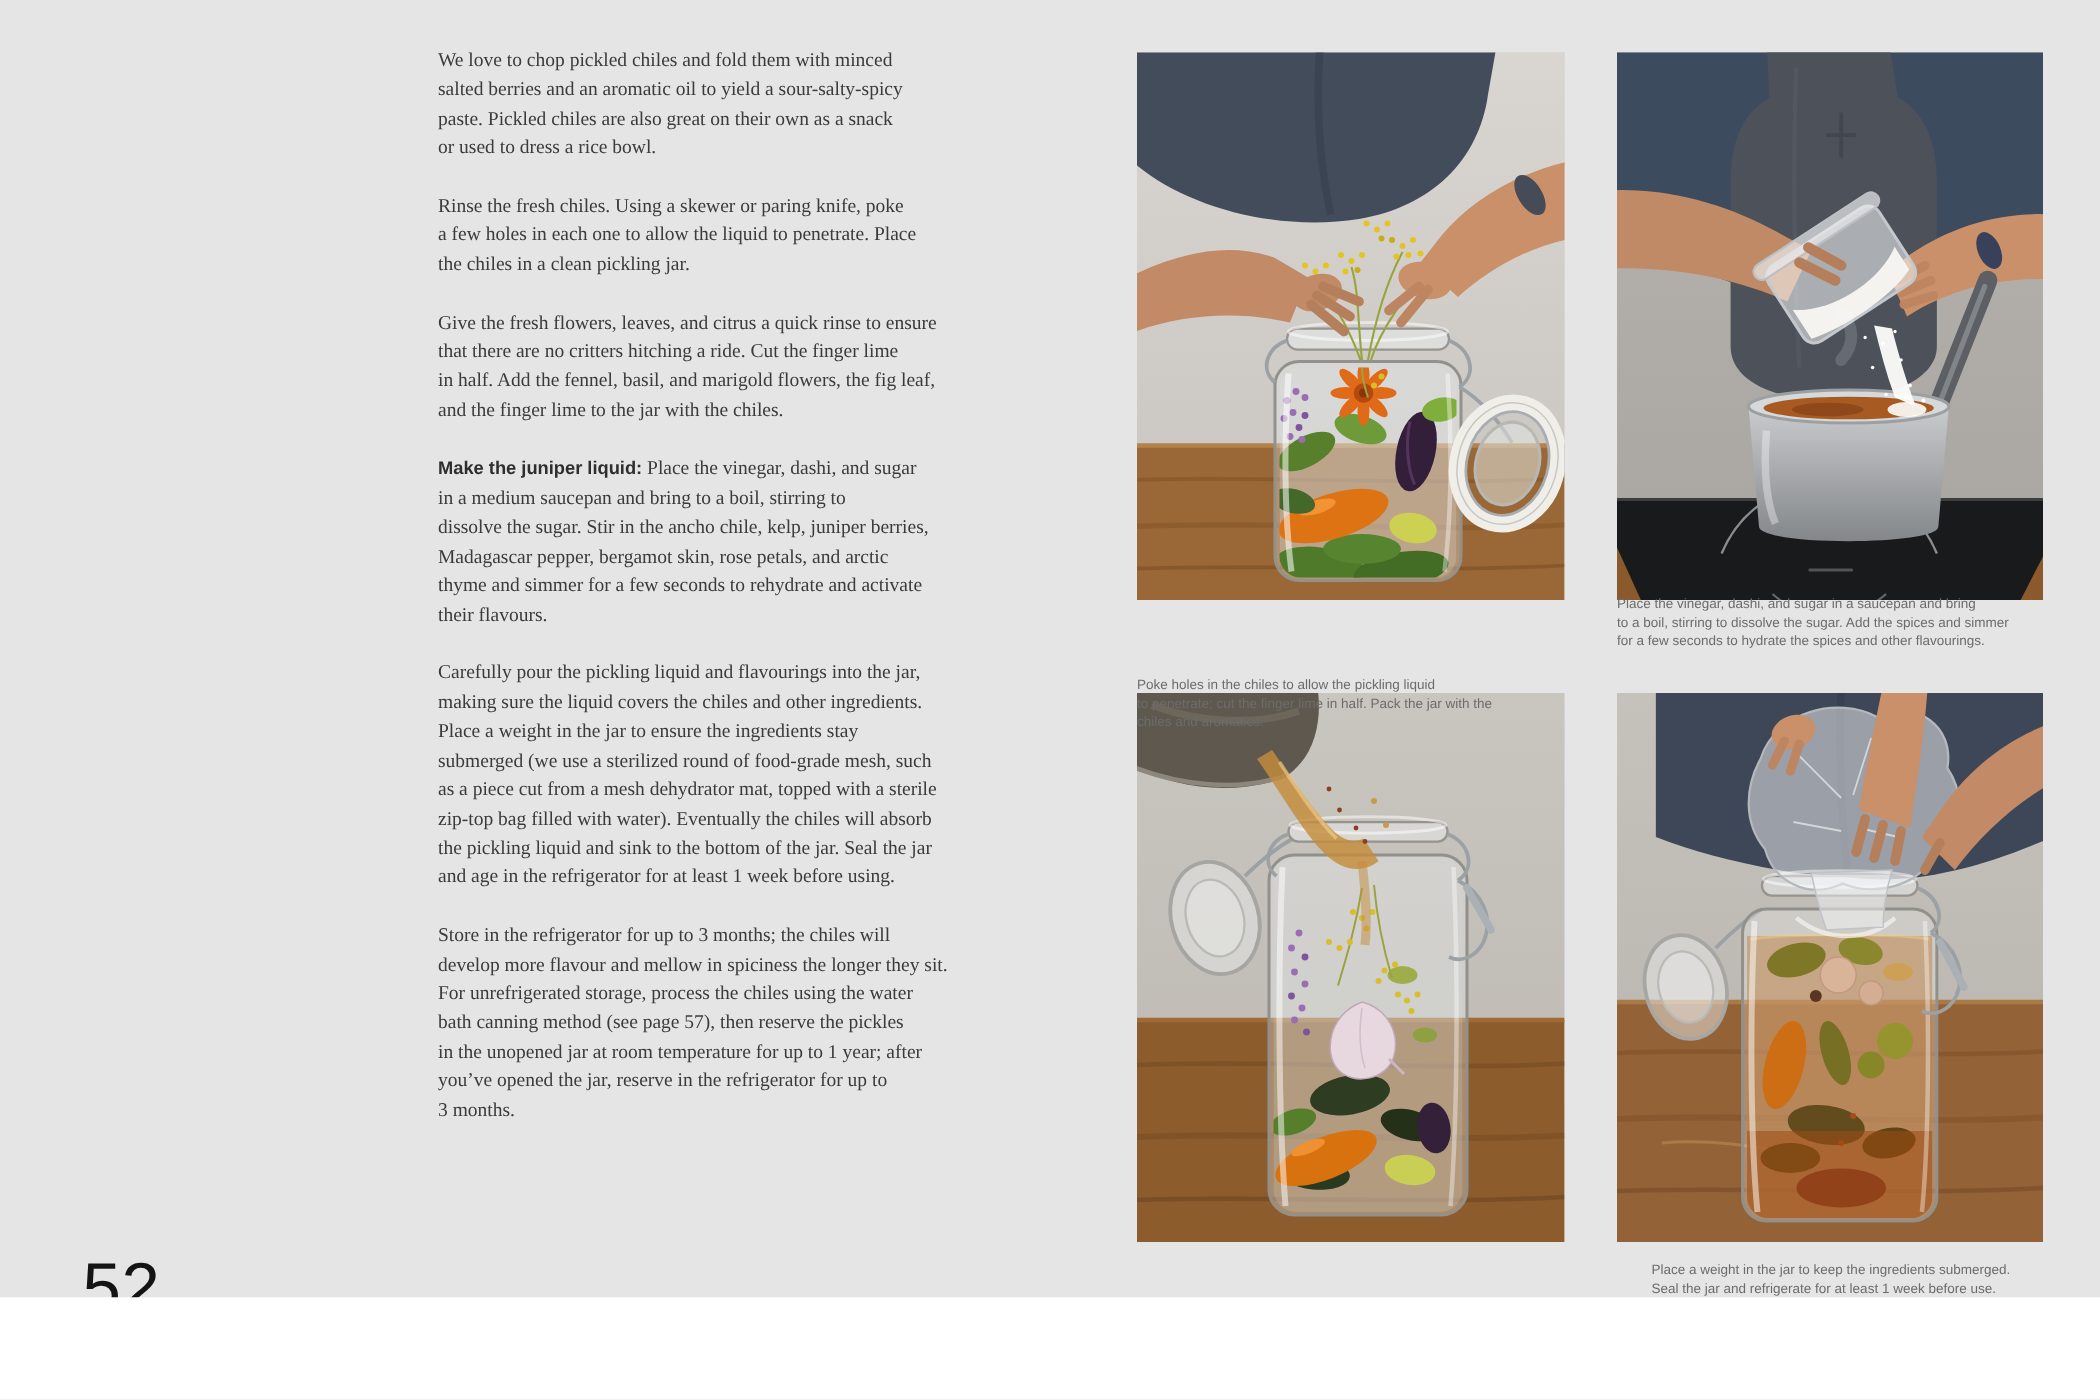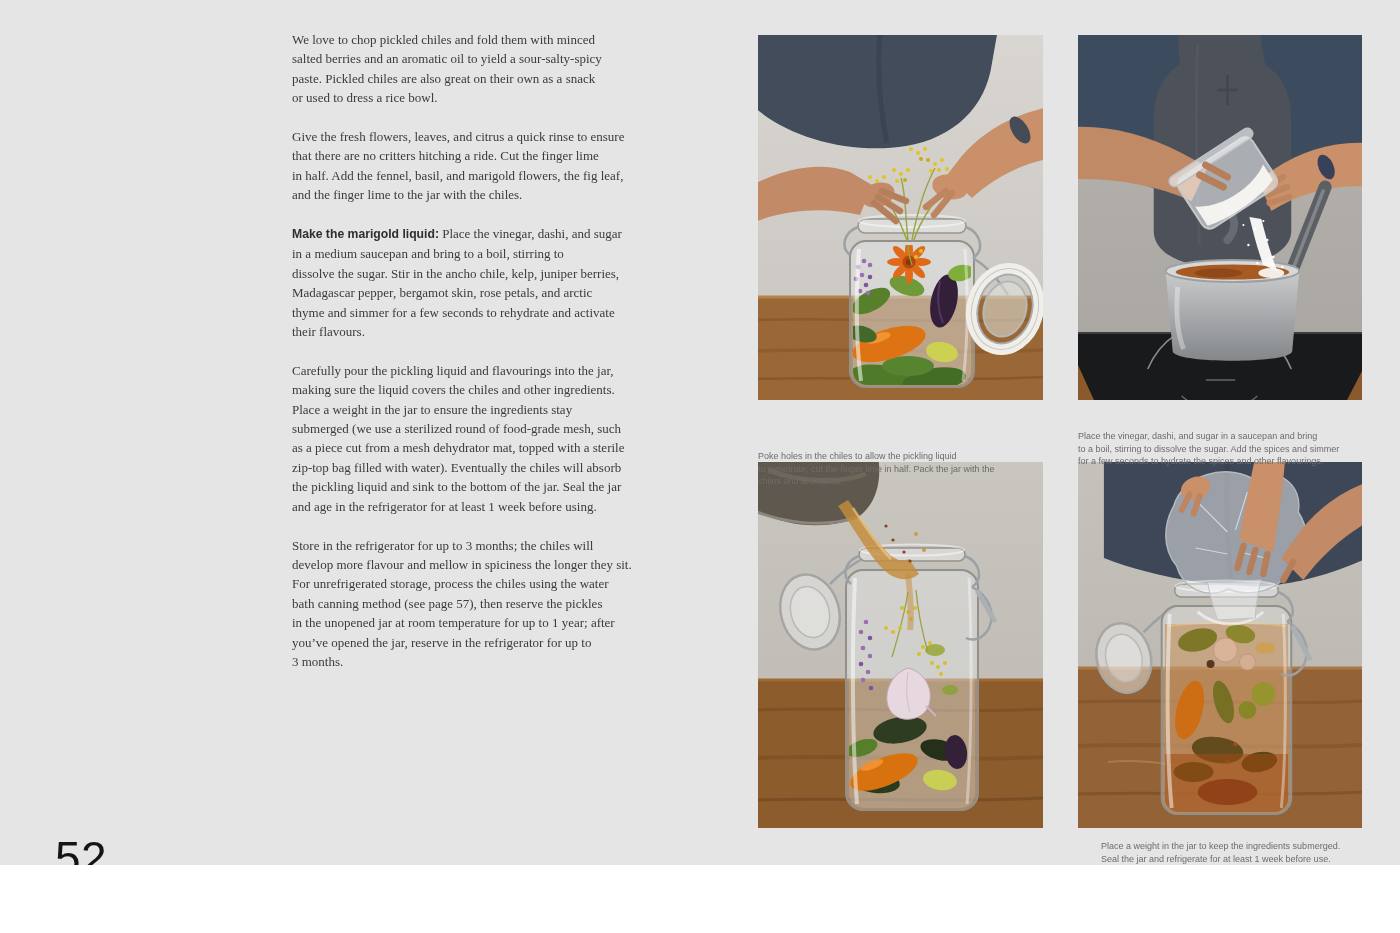--- a/index.html
+++ b/index.html
@@ -17,39 +17,42 @@
   
   .fig{position:absolute;background:#cfccc8;}
   .fig svg{display:block;width:100%;height:100%;}
   .fig1{left:758px;top:35px;width:285px;height:365px;}
   .fig2{left:1078px;top:35px;width:284px;height:365px;}
   .fig3{left:758px;top:462px;width:285px;height:366px;}
   .fig4{left:1078px;top:462px;width:284px;height:366px;}
   .caption{position:absolute;font:9px/12.6px "Liberation Sans",sans-serif;
            color:#6c6c6c;white-space:pre;}
   .cap1{left:758px;top:417px;margin-top:33px;}
-  .cap2{left:1078px;top:430px;}
+  .cap2{left:1078px;top:396px;}
   .cap3{left:758px;top:840px;}
   .cap4{left:1101px;top:840px;}
 </style>
 </head>
 <body>
 
 <div class="page">
 
   <div class="text-col">
     <p><span>We love to chop pickled chiles and fold them with minced
 salted berries and an aromatic oil to yield a sour-salty-spicy
 paste. Pickled chiles are also great on their own as a snack
 or used to dress a rice bowl.</span></p>
+    <p><span>Rinse the fresh chiles. Using a skewer or paring knife, poke
+a few holes in each one to allow the liquid to penetrate. Place
+the chiles in a clean pickling jar.</span></p>
     <p><span>Give the fresh flowers, leaves, and citrus a quick rinse to ensure
 that there are no critters hitching a ride. Cut the finger lime
 in half. Add the fennel, basil, and marigold flowers, the fig leaf,
 and the finger lime to the jar with the chiles.</span></p>
-    <p><strong>Make the marigold liquid:</strong><span> Place the vinegar, dashi, and sugar
+    <p><strong>Make the juniper liquid:</strong><span> Place the vinegar, dashi, and sugar
 in a medium saucepan and bring to a boil, stirring to
 dissolve the sugar. Stir in the ancho chile, kelp, juniper berries,
 Madagascar pepper, bergamot skin, rose petals, and arctic
 thyme and simmer for a few seconds to rehydrate and activate
 their flavours.</span></p>
     <p><span>Carefully pour the pickling liquid and flavourings into the jar,
 making sure the liquid covers the chiles and other ingredients.
 Place a weight in the jar to ensure the ingredients stay
 submerged (we use a sterilized round of food-grade mesh, such
 as a piece cut from a mesh dehydrator mat, topped with a sterile

